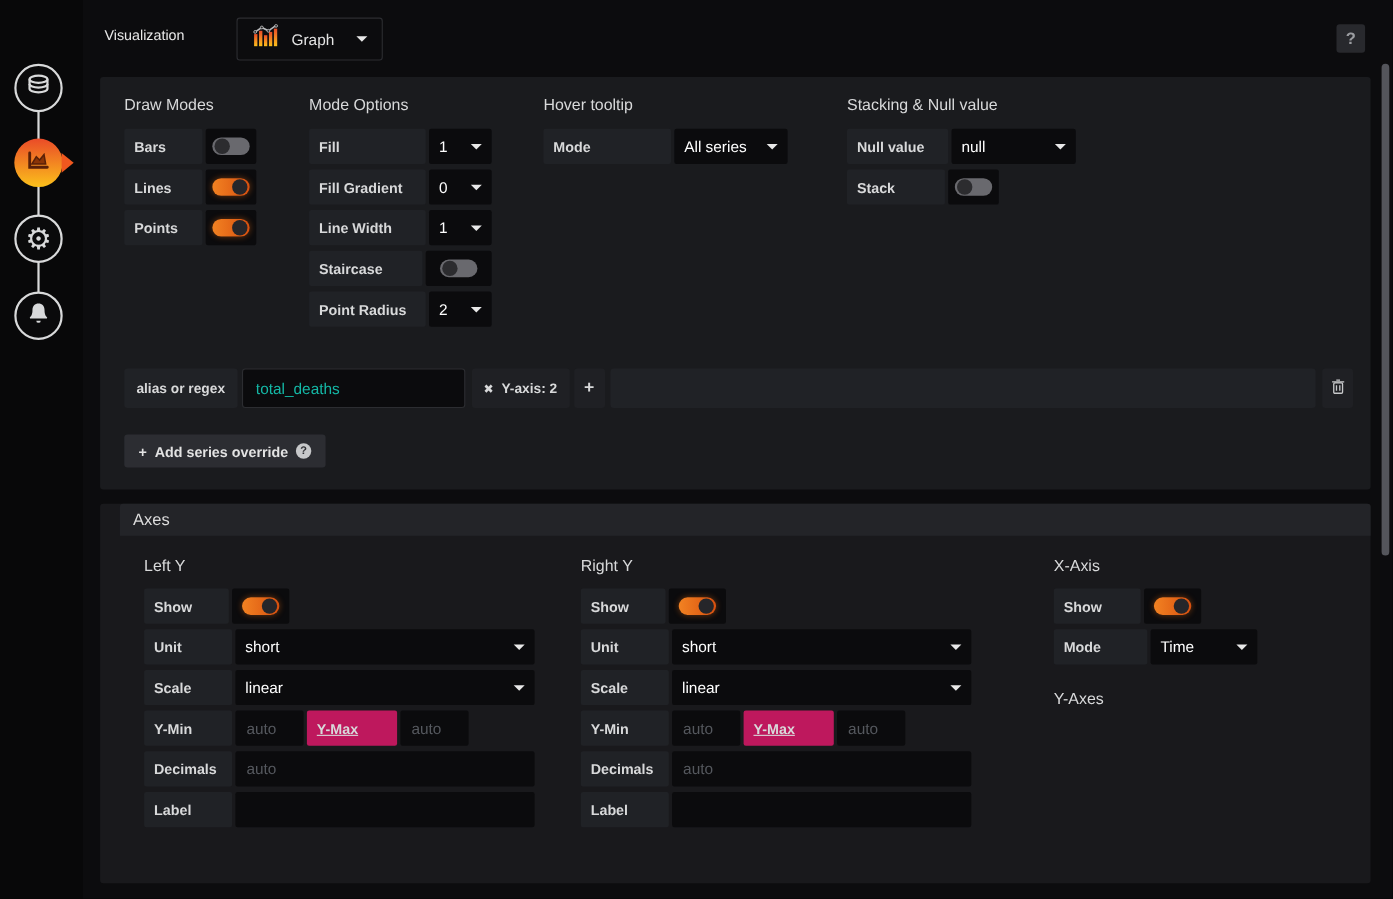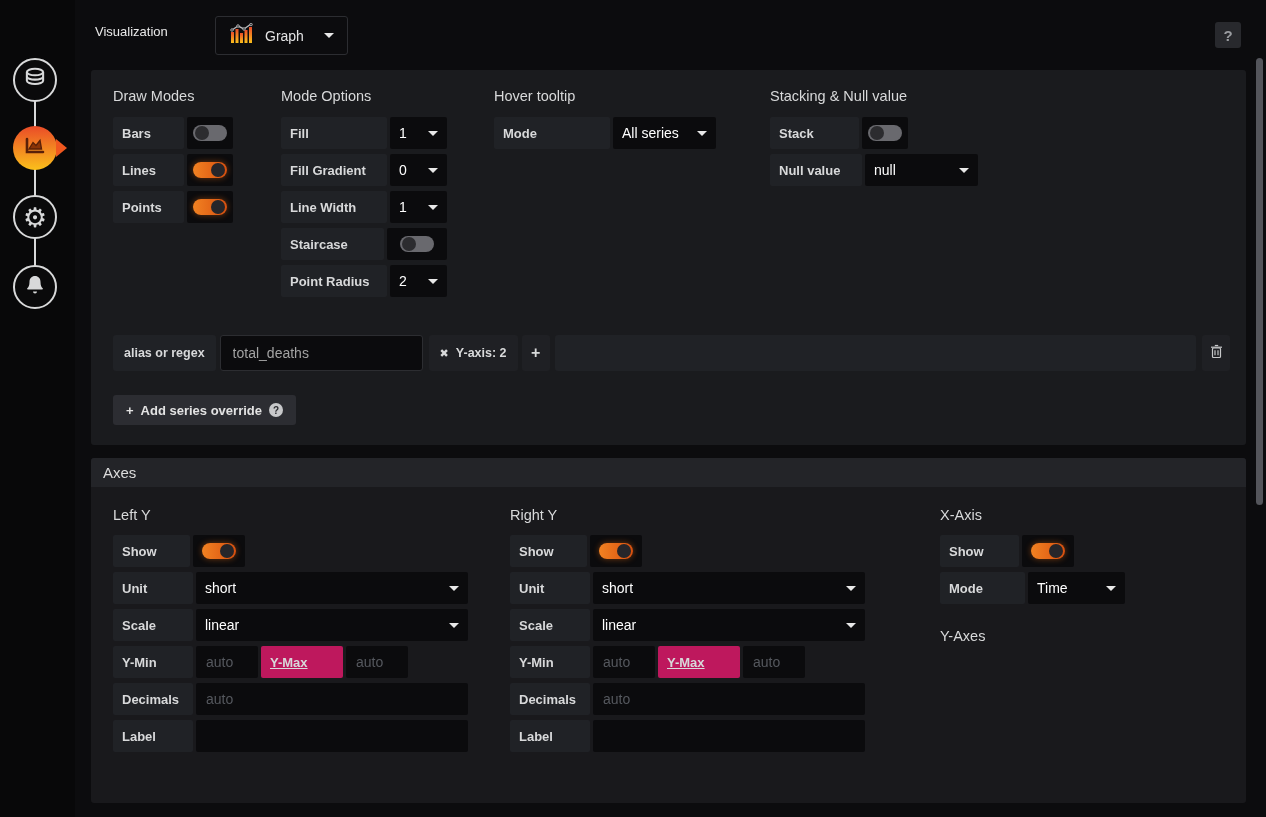--- a/index.html
+++ b/index.html
@@ -45,21 +45,21 @@
   .viz-select .viz-label { font-size:14px; font-weight:500; color:#e3e3e3; }
   .help-btn {
     position:absolute; right:25px; top:22px; width:26px; height:26px;
     background:#28292d; border-radius:3px; border:none; cursor:pointer;
     color:#9b9da1; font-size:15px; font-weight:bold; font-family:"Liberation Sans",sans-serif;
   }
 
   
   .card { position:absolute; left:16px; width:1155px; background:#1a1b1e; border-radius:3px; }
   .card.options-card { top:70px; height:375px; }
-  .card.axes-card { top:458px; height:345px; background:#19191c; }
+  .card.axes-card { top:458px; height:345px; background:#19191c;padding-left:18px; }
   .axes-header {
     height:29px; background:#232428; border-radius:3px 3px 0 0;
     display:flex; align-items:center; padding:0 12px;
     font-size:15px; font-weight:500; color:#dcdcdc;
   }
   .axes-body { position:relative; height:316px; }
 
   .opt-col { position:absolute; top:18px; }
   .section-title { font-size:14.5px; font-weight:500; color:#d8d9da; margin-bottom:13px; }
 
@@ -95,21 +95,21 @@
   .txt-input::placeholder { color:#55585e; }
 
   
   .override-row { position:absolute; left:22px; right:16px; top:265px; height:36px; display:flex; align-items:stretch; }
   .ov-label {
     background:#202226; border-radius:3px; display:flex; align-items:center;
     padding:0 11px; font-size:12.5px; font-weight:600; color:#d8d9da; margin-right:4px;
   }
   .ov-input {
     width:203px; background:#0b0b0d; border:1px solid #2c2d31; border-radius:3px;
-    color:#a3a3a3; font-size:14px; padding:0 12px; margin-right:6px; outline:none;
+    color:#14b8a6; font-size:14px; padding:0 12px; margin-right:6px; outline:none;
     font-family:"Liberation Sans",sans-serif;
   }
   .ov-tag {
     background:#1f2024; border-radius:3px; display:flex; align-items:center; gap:7px;
     padding:0 11px; font-size:12.5px; font-weight:700; color:#d8d9da; margin-right:4px; cursor:pointer;
   }
   .ov-tag .x-icon { font-family:"DejaVu Sans",sans-serif; font-size:11px; }
   .ov-plus {
     width:28px; background:#1f2024; border:none; border-radius:3px; color:#d8d9da;
     font-size:16px; font-weight:700; cursor:pointer; margin-right:5px;
@@ -290,31 +290,31 @@
         <div class="form-label" style="width:116px">Mode</div>
         <div class="cell-black select-cell grow">
           <span class="sel-value">All series</span>
           <span class="caret"></span>
         </div>
       </div>
     </div>
 
     <div class="opt-col" style="left:679px; width:208px;">
       <div class="section-title">Stacking &amp; Null value</div>
+      <div class="form-row">
+        <div class="form-label" style="width:92px">Null value</div>
+        <div class="cell-black select-cell" style="width:113px">
+          <span class="sel-value">null</span>
+          <span class="caret"></span>
+        </div>
+      </div>
       <div class="form-row" style="width:138px">
         <div class="form-label grow">Stack</div>
         <div class="cell-black switch-cell">
           <div class="toggle off"></div>
-        </div>
-      </div>
-      <div class="form-row">
-        <div class="form-label" style="width:92px">Null value</div>
-        <div class="cell-black select-cell" style="width:113px">
-          <span class="sel-value">null</span>
-          <span class="caret"></span>
         </div>
       </div>
     </div>
 
     <div class="override-row">
       <div class="ov-label">alias or regex</div>
       <input class="ov-input" type="text" value="total_deaths" style="">
       <div class="ov-tag">
         <span class="x-icon">✖</span>
         <span>Y-axis: 2</span>

